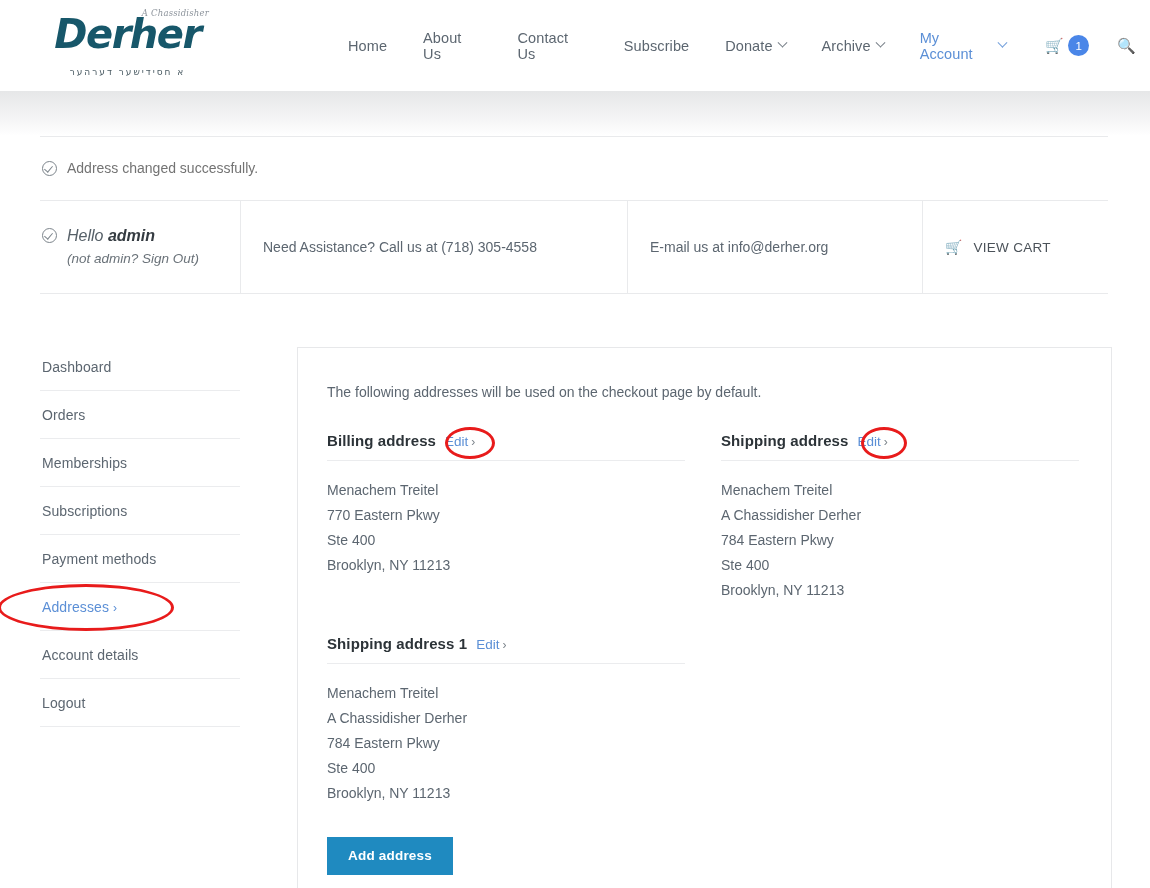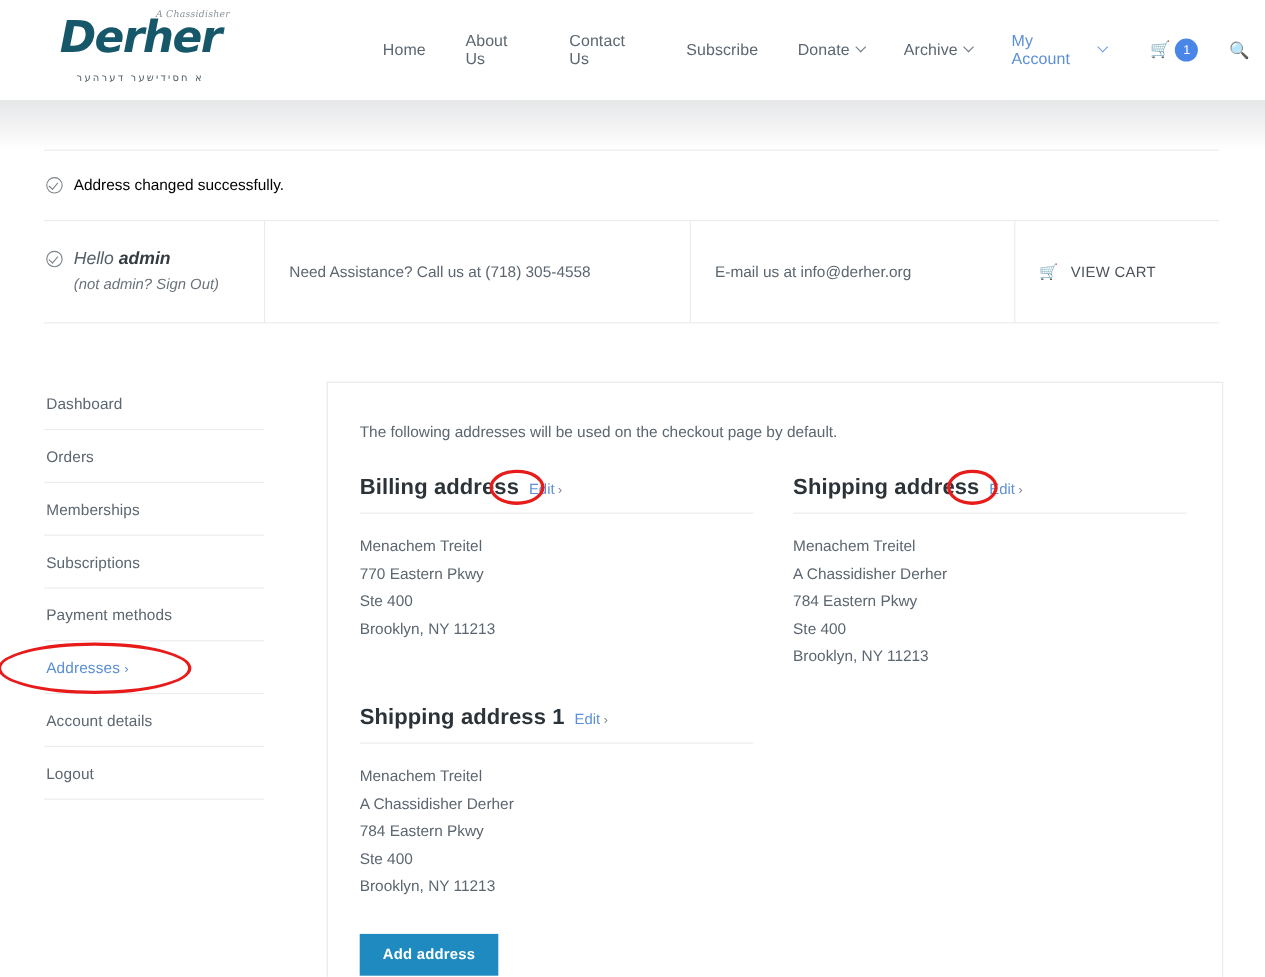--- a/index.html
+++ b/index.html
@@ -72,21 +72,21 @@
     background: linear-gradient(to bottom, #e6e7e8 0%, #f3f3f4 55%, #ffffff 100%);
   }
 
   
   .container { position: absolute; left: 40px; top: 136px; width: 1068px; }
 
   .rule { height: 1px; background: #e9eaec; width: 100%; }
 
   .notice {
     display: flex; align-items: center; gap: 10px;
-    padding: 23px 2px 24px 2px; font-size: 14px; color: #000000;
+    padding: 23px 2px 24px 2px; font-size: 14px; color: #737373;
   }
   .check-circle {
     width: 15px; height: 15px; border-radius: 50%;
     border: 1.4px solid #7d858c; position: relative; flex: none;
   }
   .check-circle::after {
     content: ""; position: absolute; left: 3.4px; top: 2.6px;
     width: 4px; height: 7px; border-right: 1.5px solid #7d858c;
     border-bottom: 1.5px solid #7d858c; transform: rotate(40deg);
   }
@@ -146,21 +146,21 @@
   .intro { font-size: 14px; color: #5c6670; margin-bottom: 32px; }
 
   .addr-cols { display: flex; gap: 36px; }
   .addr-col { width: 358px; }
 
   .addr-head {
     display: flex; align-items: baseline; gap: 9px;
     padding-bottom: 11px; border-bottom: 1px solid #ebecee; position: relative;
   }
   .addr-title {
-    font-size: 20px; font-weight: bold; color: #2c3338; letter-spacing: .1px;
+    font-size: 15px; font-weight: bold; color: #2c3338; letter-spacing: .1px;
   }
   .edit-link {
     font-size: 13.5px; color: #5b8fd6; cursor: pointer;
     display: inline-flex; align-items: baseline; gap: 3px;
   }
   .arrow { font-size: 12px; color: #7d858c; }
   .edit-link .arrow { color: #7d858c; }
 
   .ellipse-edit {
     left: 118px; top: -5px; width: 50px; height: 32px;

